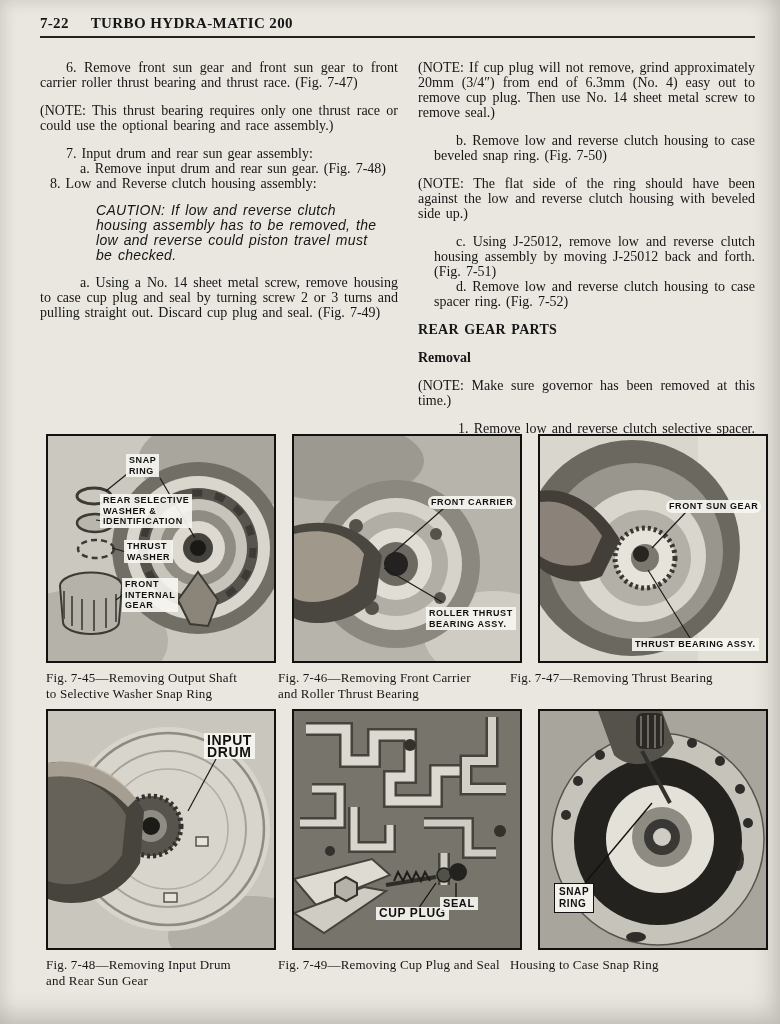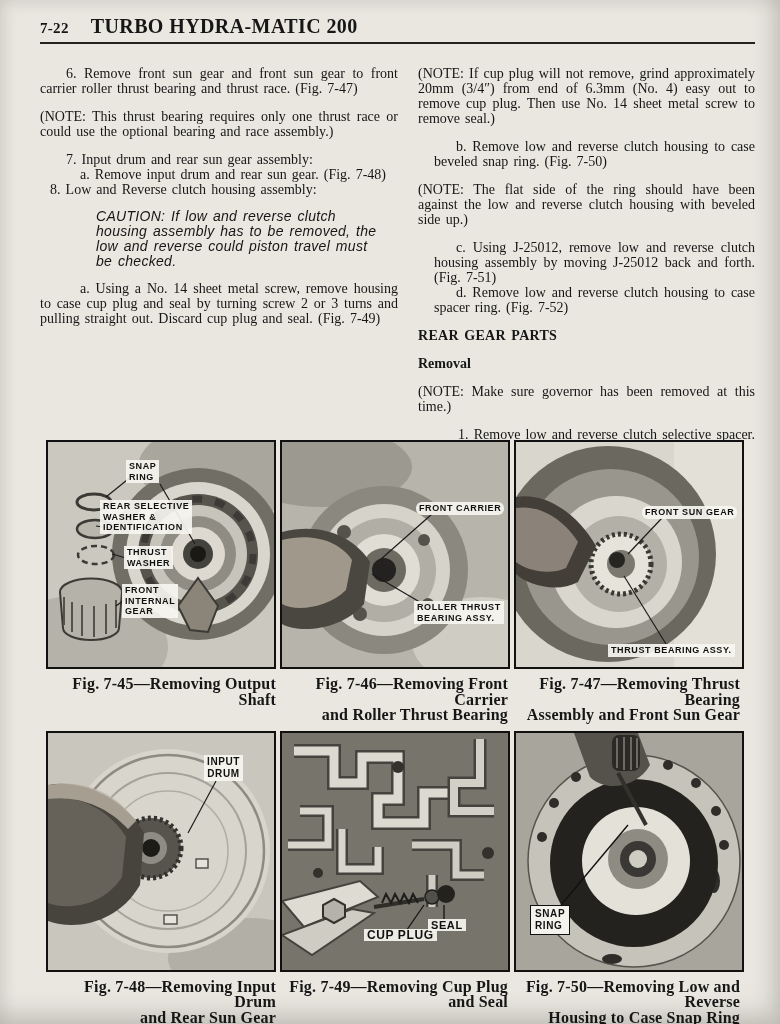--- a/index.html
+++ b/index.html
@@ -5,58 +5,58 @@
   html,body { margin:0; padding:0; }
   .page {
     width:780px; height:1024px; position:relative; overflow:hidden;
     background:#e9e7e0;
     box-shadow: inset -7px -10px 22px rgba(60,58,50,.22), inset 4px 4px 14px rgba(60,58,50,.08);
     font-family:"Liberation Serif", serif; color:#161616;
   }
   .content { padding:10px 25px 0 40px; }
   .hdr { display:flex; align-items:baseline; padding-top:5px; }
   .hdr .pnum { font-weight:bold; font-size:15px; letter-spacing:.3px; }
-  .hdr .title { font-weight:bold; font-size:20px; margin-left:22px; letter-spacing:.4px; }
+  .hdr .title { font-weight:bold; font-size:15px; margin-left:22px; letter-spacing:.4px; }
   .hdr-rule { border:0; border-top:2.6px solid #23221f; margin:4px 0 0 0; }
   .columns { display:flex; gap:20px; margin-top:22px; height:374px; overflow:hidden; }
   .col-left { width:358px; }
   .col-right { width:337px; }
   .columns p { margin:0; font-size:14px; line-height:15px; text-align:justify; word-spacing:1.6px; }
   .mt { margin-top:13px !important; }
   .ind1 { text-indent:26px; }
   .ind2 { text-indent:40px; }
   .ind-sm { text-indent:10px; }
   .ind3 { margin-left:16px !important; text-indent:22px; }
   .caution {
     margin:12px 10px 12px 56px !important;
     font-family:"Liberation Sans", sans-serif; font-style:italic;
     font-size:13.4px; line-height:16.6px; letter-spacing:.3px; word-spacing:2.2px;
     text-align:left !important;
   }
   .sect-head { font-weight:bold; font-size:14px; letter-spacing:.3px; text-align:left !important; }
   .sub-head { font-weight:bold; font-size:13.4px; text-align:left !important; }
 
   .figarea { margin-left:6px; width:700px; }
-  .figrow { display:flex; gap:4px; }
+  .figrow { display:flex; gap:16px; }
   .figbox {
     width:226px; border:2px solid #111;
     position:relative; overflow:hidden; background:#cfccc4; flex:none;
   }
   .row1 .figbox { height:225px; }
   .row2 .figbox { height:237px; }
   .figbox svg { display:block; width:100%; height:100%; }
   .figlabel {
     position:absolute; font-family:"Liberation Sans", sans-serif;
     font-weight:bold; font-size:9px; line-height:10.5px; letter-spacing:.6px;
     color:#111; background:rgba(246,245,240,.92); padding:1px 3px;
     white-space:pre-line;
   }
   .figlabel.boxed { border:1.6px solid #111; background:#f3f2ec; padding:2px 4px; }
   .caprow { display:flex; gap:2px; margin-top:7px; }
-  .caption { width:230px; flex:none; text-align:right; font-weight:bold; font-size:16px; line-height:15.5px; letter-spacing:.2px; }
+  .caption { width:230px; flex:none; text-align:left; font-weight:normal; font-size:13px; line-height:15.5px; letter-spacing:.2px; }
   .row1caps { margin-bottom:8px; }
 </style>
 </head>
 <body>
 
 <div class="page">
   <div class="content">
 
     <div class="hdr">
       <span class="pnum">7-22</span>
@@ -143,21 +143,21 @@
             <circle cx="62" cy="90" r="7" fill="#54524b"></circle>
             <circle cx="142" cy="98" r="6" fill="#54524b"></circle>
             <circle cx="78" cy="172" r="7" fill="#54524b"></circle>
             <circle cx="146" cy="162" r="6" fill="#54524b"></circle>
             <path d="M0 90 C40 80 72 95 88 120 L82 162 C60 188 18 192 0 182 Z" fill="#4a4740"></path>
             <path d="M0 98 C32 90 58 100 70 118 L64 148 C46 166 14 170 0 162 Z" fill="#bdb3a4" opacity=".75"></path>
             <line x1="150" y1="72" x2="98" y2="118" stroke="#1c1c1c" stroke-width="1.2"></line>
             <line x1="148" y1="166" x2="90" y2="132" stroke="#1c1c1c" stroke-width="1.2"></line>
           </svg>
           <div class="figlabel" style="left:134px; top:60px;border-radius:6px;">FRONT CARRIER</div>
-          <div class="figlabel" style="left:132px; top:159px;">ROLLER THRUST
+          <div class="figlabel" style="left:132px; top:171px;">ROLLER THRUST
 BEARING ASSY.</div>
         </div>
 
         <div class="figbox">
           <svg viewBox="0 0 226 225" preserveAspectRatio="none">
             <rect width="226" height="225" fill="#d9d6cd"></rect>
             <rect x="158" width="68" height="225" fill="#e3e0d7"></rect>
             <ellipse cx="172" cy="112" rx="6" ry="9" fill="#8e8b82"></ellipse>
             <circle cx="92" cy="112" r="108" fill="#6b6860"></circle>
             <circle cx="95" cy="115" r="88" fill="#99968d"></circle>
@@ -173,28 +173,28 @@
             <line x1="150" y1="202" x2="108" y2="134" stroke="#1c1c1c" stroke-width="1.2"></line>
           </svg>
           <div class="figlabel" style="left:126px; top:64px;border-radius:6px;">FRONT SUN GEAR</div>
           <div class="figlabel" style="left:92px; top:202px;">THRUST BEARING ASSY.</div>
         </div>
       </div>
 
       <div class="caprow row1caps">
         <div class="caption">
           <div>Fig. 7-45—Removing Output Shaft</div>
+          <div>to Selective Washer Snap Ring</div>
         </div>
         <div class="caption">
           <div>Fig. 7-46—Removing Front Carrier</div>
           <div>and Roller Thrust Bearing</div>
         </div>
         <div class="caption">
           <div>Fig. 7-47—Removing Thrust Bearing</div>
-          <div>Assembly and Front Sun Gear</div>
         </div>
       </div>
 
       <div class="figrow row2">
 
         <div class="figbox">
           <svg viewBox="0 0 226 237" preserveAspectRatio="none">
             <rect width="226" height="237" fill="#c9c6be"></rect>
             <ellipse cx="200" cy="225" rx="80" ry="40" fill="#9a978e" opacity=".5"></ellipse>
             <circle cx="120" cy="118" r="102" fill="#d8d5cc"></circle>
@@ -205,21 +205,21 @@
             <circle cx="103" cy="115" r="30" fill="none" stroke="#33312c" stroke-width="5" stroke-dasharray="3 3"></circle>
             <circle cx="103" cy="115" r="16" fill="#8f8c83"></circle>
             <circle cx="103" cy="115" r="9" fill="#1c1b18"></circle>
             <rect x="148" y="126" width="12" height="9" fill="#e6e3da" stroke="#55534c" stroke-width="1.5"></rect>
             <rect x="116" y="182" width="13" height="9" fill="#e6e3da" stroke="#55534c" stroke-width="1.5"></rect>
             <path d="M0 52 C38 45 78 68 96 100 L92 152 C70 190 28 198 0 188 Z" fill="#47443e"></path>
             <path d="M0 66 C30 60 62 78 78 104 L74 144 C56 172 22 178 0 170 Z" fill="#6e6a62" opacity=".8"></path>
             <path d="M0 52 C38 45 70 62 88 88 L80 96 C60 74 30 62 0 66 Z" fill="#beb5a6" opacity=".8"></path>
             <line x1="168" y1="48" x2="140" y2="100" stroke="#1c1c1c" stroke-width="1.2"></line>
           </svg>
-          <div class="figlabel" style="left:156px; top:22px; font-size:10px; line-height:12px;text-align:center;">INPUT
+          <div class="figlabel" style="left:156px; top:22px; font-size:14px; line-height:12px;">INPUT
 DRUM</div>
         </div>
 
         <div class="figbox">
           <svg viewBox="0 0 226 237" preserveAspectRatio="none">
             <rect width="226" height="237" fill="#77746b"></rect>
             <path d="M12 18 h40 v32 h28 v-26 h36 v42 h-20 v24 h46 v-30 h32" fill="none" stroke="#45433d" stroke-width="14"></path>
             <path d="M12 18 h40 v32 h28 v-26 h36 v42 h-20 v24 h46 v-30 h32" fill="none" stroke="#dcd9d0" stroke-width="9"></path>
             <path d="M198 6 v44 h-26 v28 h40" fill="none" stroke="#45433d" stroke-width="13"></path>
             <path d="M198 6 v44 h-26 v28 h40" fill="none" stroke="#d2cfc6" stroke-width="8"></path>
@@ -278,20 +278,19 @@
       <div class="caprow">
         <div class="caption">
           <div>Fig. 7-48—Removing Input Drum</div>
           <div>and Rear Sun Gear</div>
         </div>
         <div class="caption">
           <div>Fig. 7-49—Removing Cup Plug and Seal</div>
           <div></div>
         </div>
         <div class="caption">
-          <div>Fig. 7-50—Removing Low and Reverse</div>
           <div>Housing to Case Snap Ring</div>
         </div>
       </div>
 
     </div>
   </div>
 </div>
 
 </body></html>

